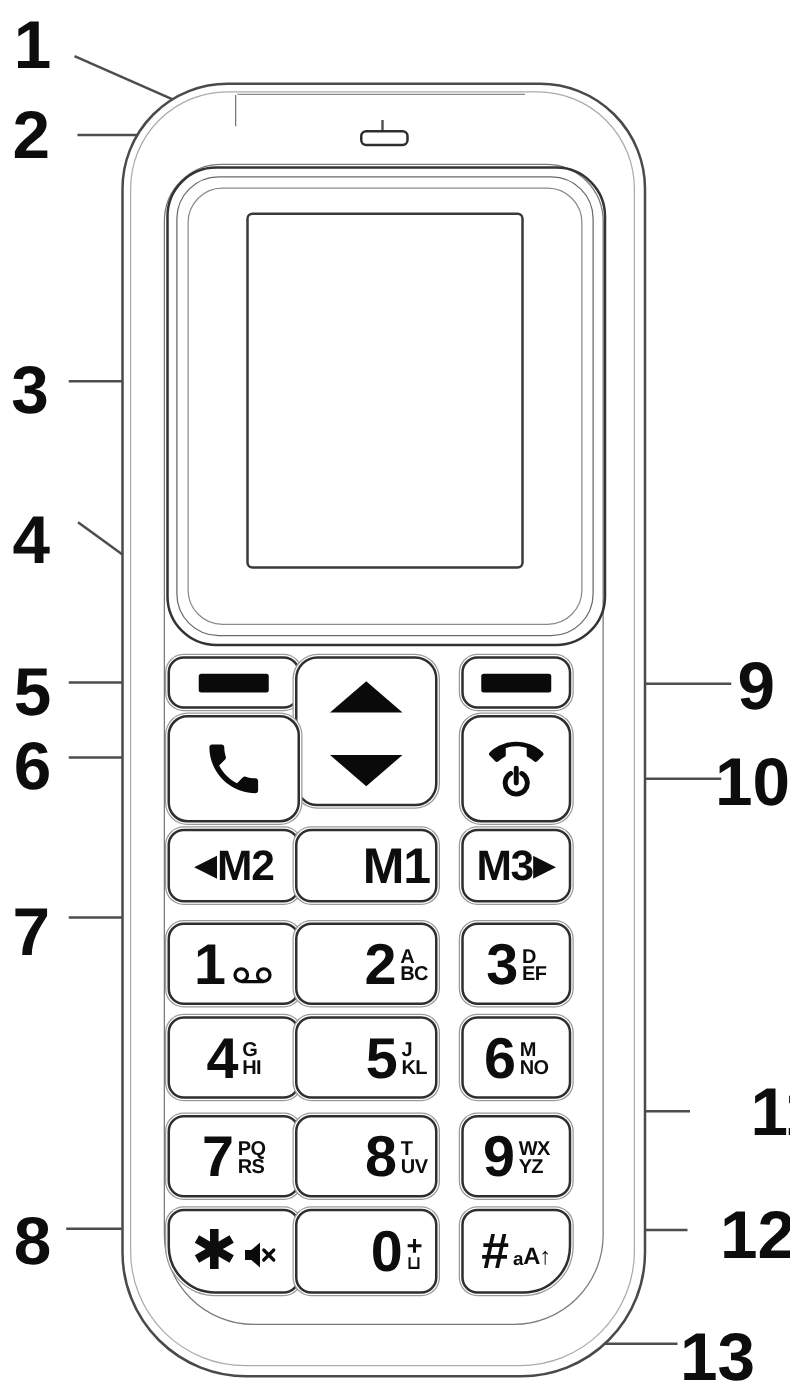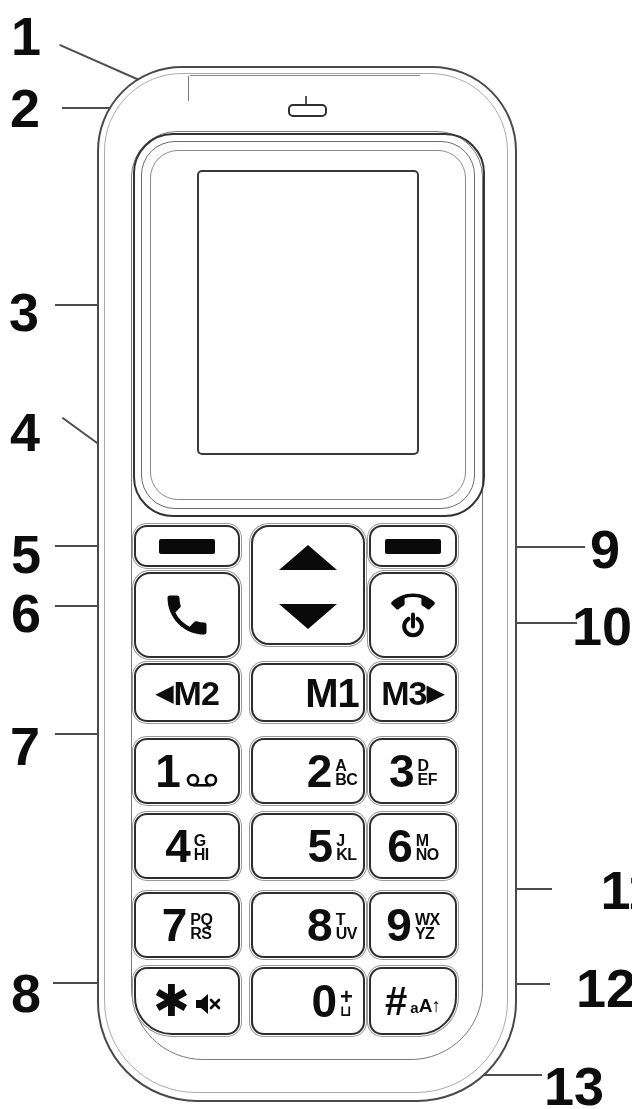--- a/index.html
+++ b/index.html
@@ -49,21 +49,21 @@
   .bezel-2{position:absolute;left:141px;top:141px;width:332px;height:366px;
     border:1.5px solid #6a6a6a;border-radius:34px;}
   .bezel-3{position:absolute;left:150px;top:150px;width:314px;height:348px;
     border:1px solid #8a8a8a;border-radius:28px;}
   .display{position:absolute;left:197px;top:170px;width:218px;height:281px;
     border:2px solid #3a3a3a;border-radius:5px;background:#fff;}
   
   .key{position:absolute;box-sizing:border-box;background:#fff;border:2.5px solid #2e2e2e;
     border-radius:13px;box-shadow:0 0 0 1px #fff,0 0 0 2px #9a9a9a;
     display:flex;align-items:center;justify-content:center;}
-  .c-1{left:134px;width:106px;} .c-2{left:251px;width:114px;padding-left:48px;} .c-3{left:369px;width:88px;}
+  .c-1{left:134px;width:106px;} .c-2{left:236px;width:114px;padding-left:48px;} .c-3{left:369px;width:88px;}
   .r-soft{top:525px;height:42px;}
   .r-nav{top:525px;height:120px;border-radius:18px;}
   .r-call{top:572px;height:86px;border-radius:16px;}
   .r-m{top:663px;height:59px;}
   .r-1{top:738px;height:66px;} .r-2{top:813px;height:66px;}
   .r-3{top:892px;height:66px;} .r-4{top:967px;height:68px;}
   .star-key{border-radius:13px 13px 13px 38px;}
   .hash-key{border-radius:13px 13px 38px 13px;}
   .soft-bar{width:56px;height:15px;background:#0a0a0a;border-radius:2px;}
   .tri-up,.tri-down{position:absolute;left:50%;transform:translateX(-50%);width:0;height:0;

